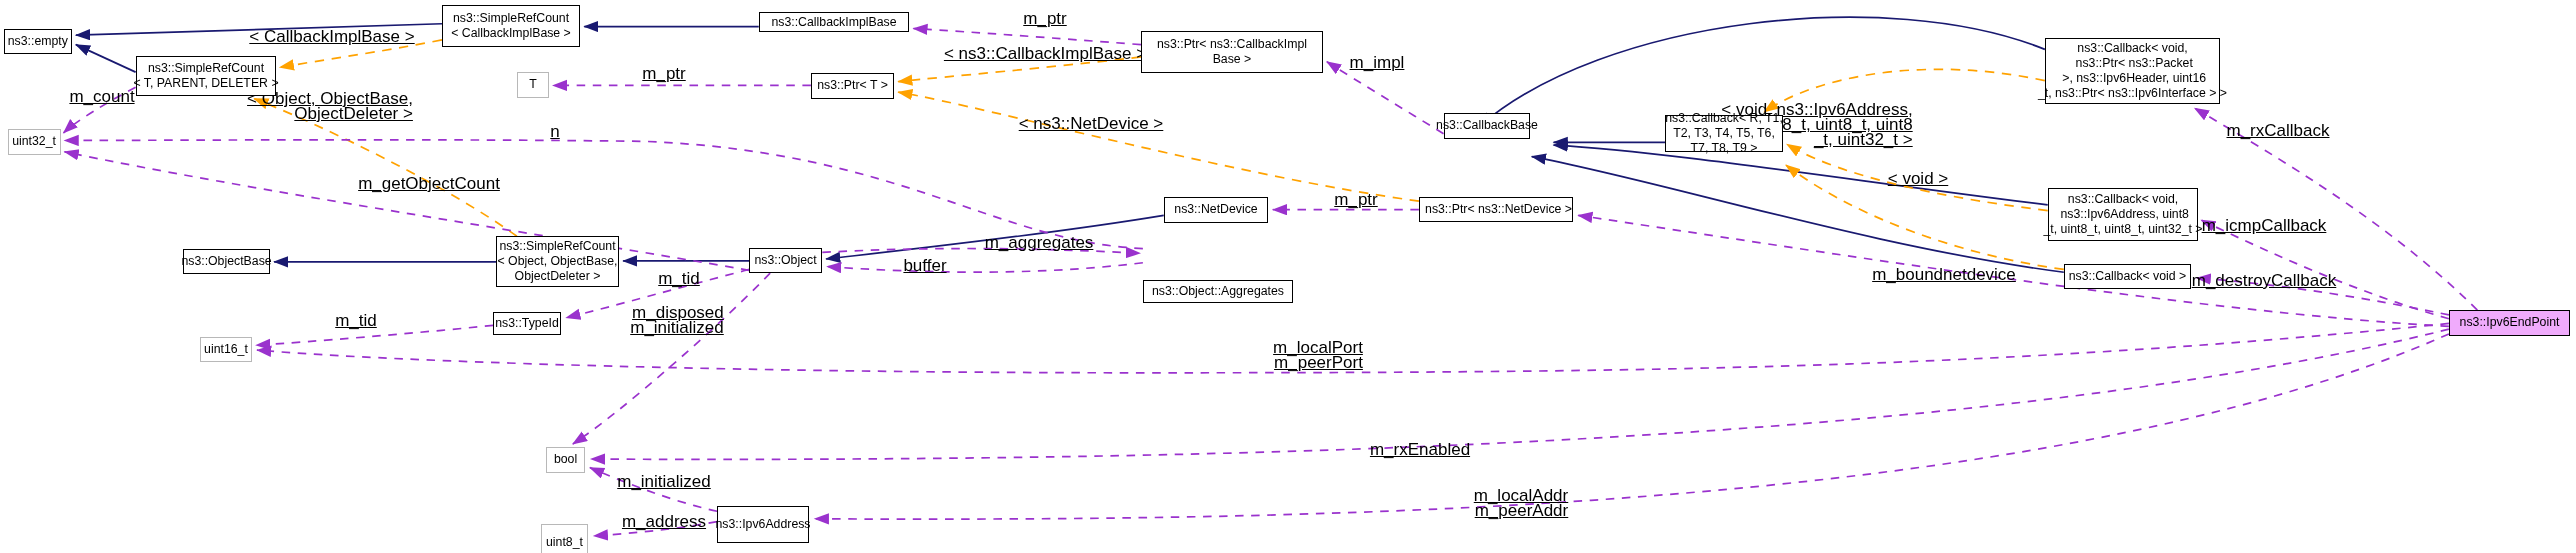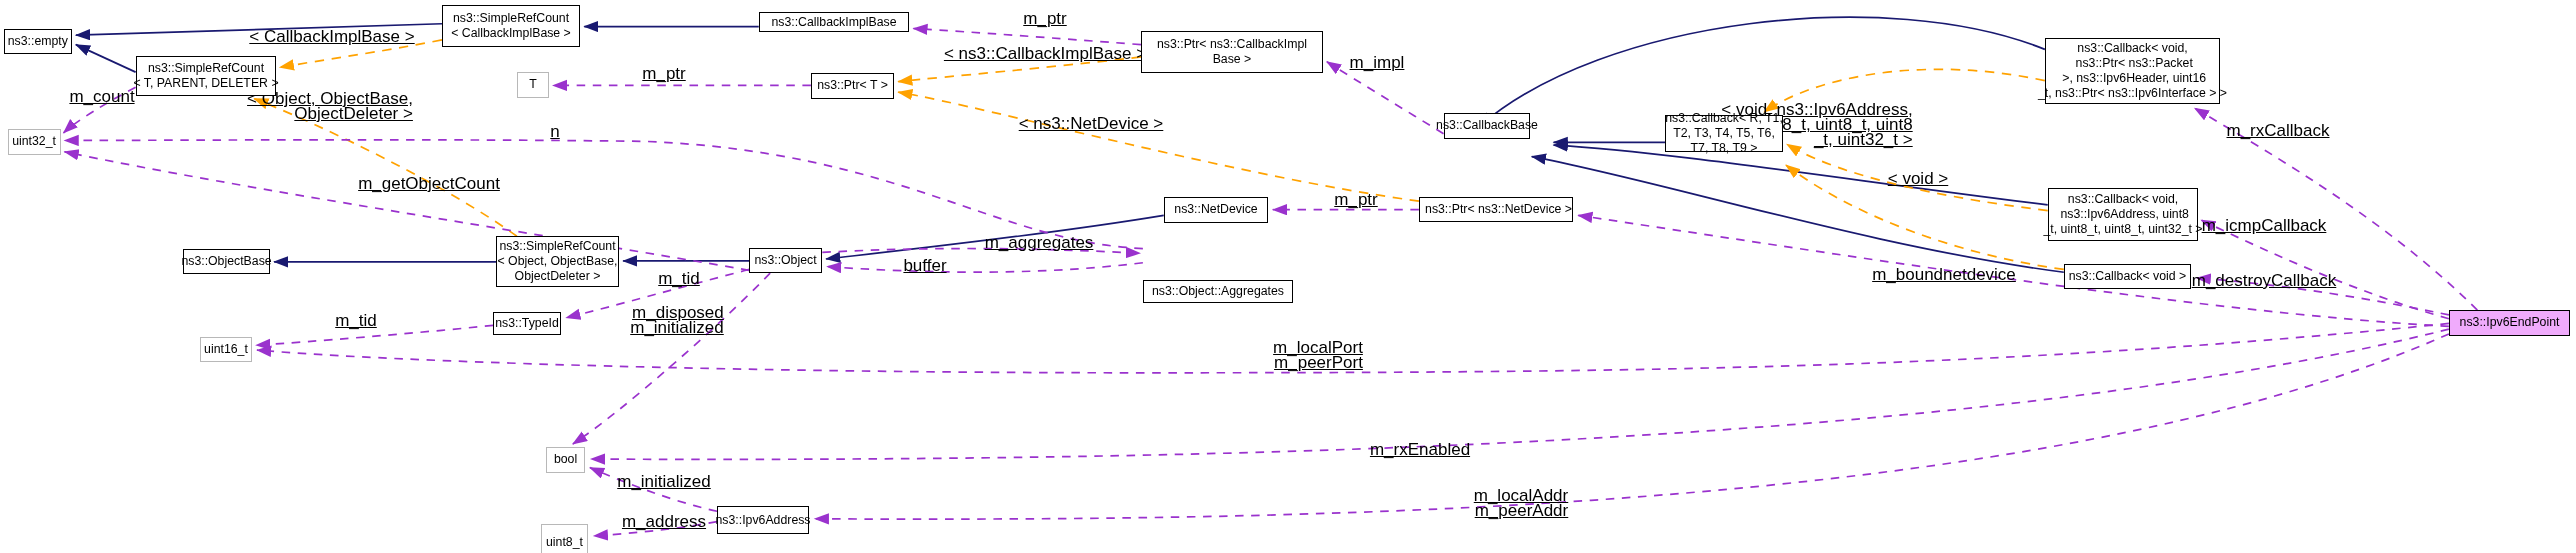--- a/index.html
+++ b/index.html
@@ -155,21 +155,21 @@
     </div>
 <div class="node" style="left:493px;top:312px;width:68px;height:23px;">
       <span>ns3::TypeId</span>
     </div>
 <div class="node prim" style="left:200px;top:337px;width:52px;height:25px;">
       <span>uint16_t</span>
     </div>
 <div class="node prim" style="left:546px;top:447px;width:39px;height:25.6px;">
       <span>bool</span>
     </div>
-<div class="node thick" style="left:717px;top:506px;width:92px;height:28px;">
+<div class="node thick" style="left:717px;top:506px;width:92px;height:37px;">
       <span>ns3::Ipv6Address</span>
     </div>
 <div class="node prim" style="left:541px;top:524px;width:47px;height:36px;">
       <span>uint8_t</span>
     </div>
 
 <div class="elabel" style="left:332px;top:28.5px;">&lt; CallbackImplBase &gt;</div>
 <div class="elabel" style="left:1045px;top:11.4px;">m_ptr</div>
 <div class="elabel" style="left:1045px;top:46px;">&lt; ns3::CallbackImplBase &gt;</div>
 <div class="elabel" style="left:1377px;top:55px;">m_impl</div>

